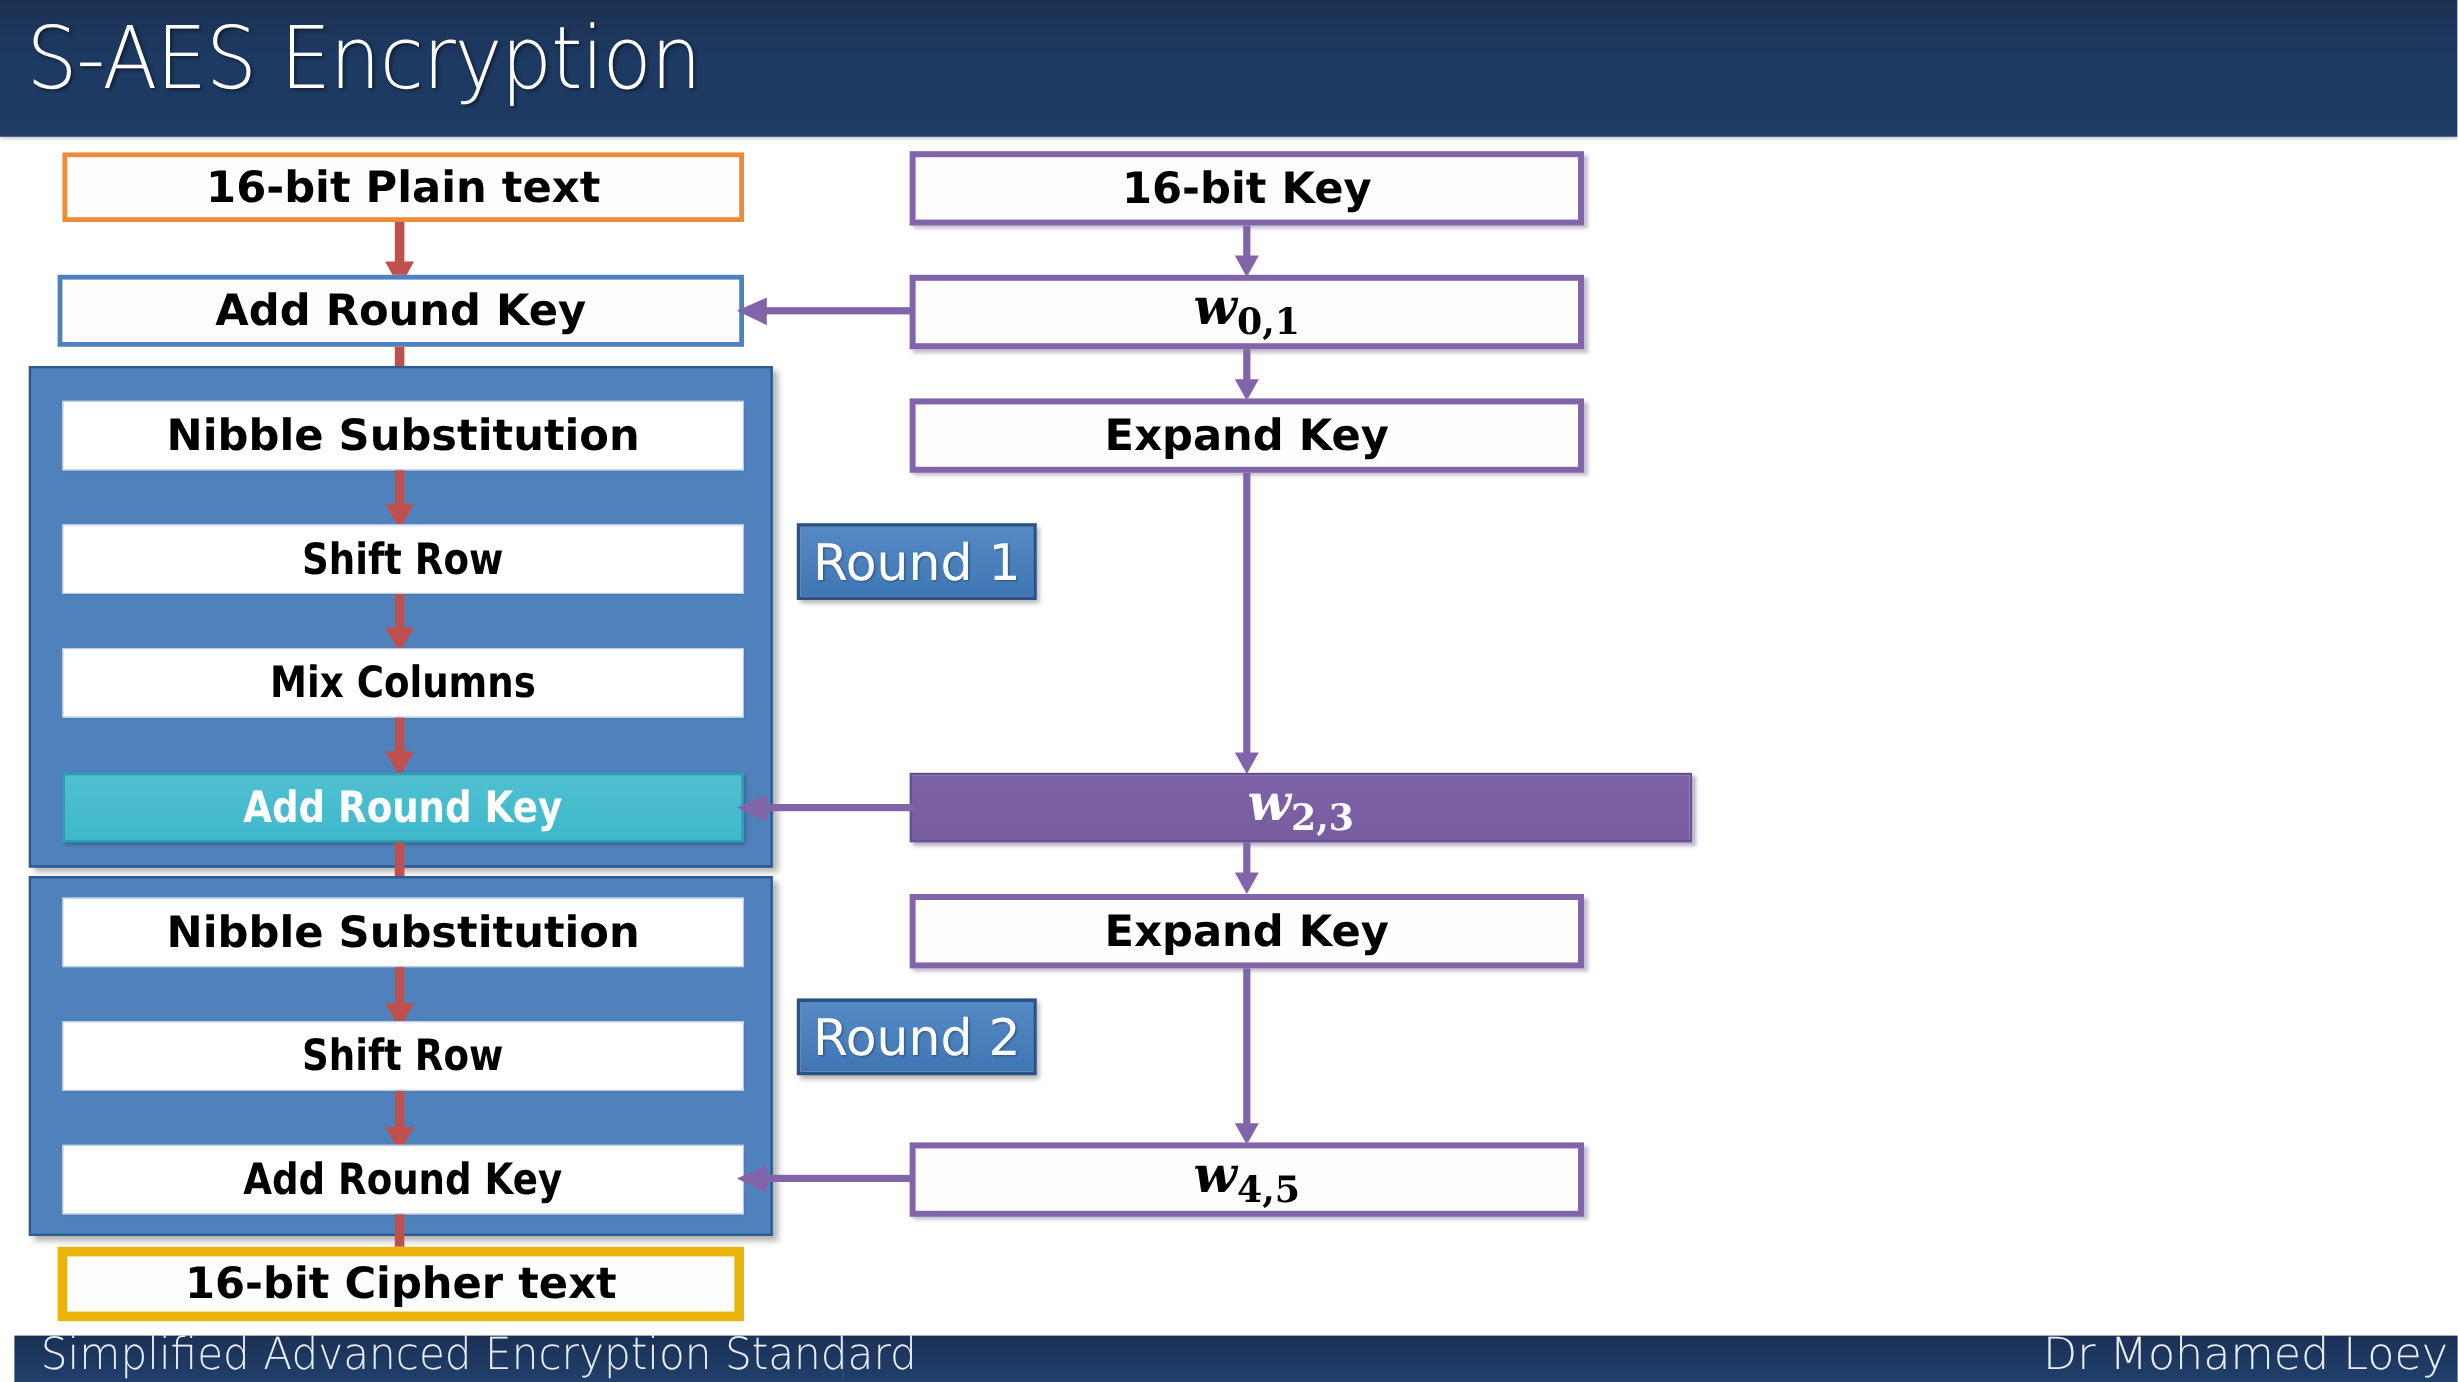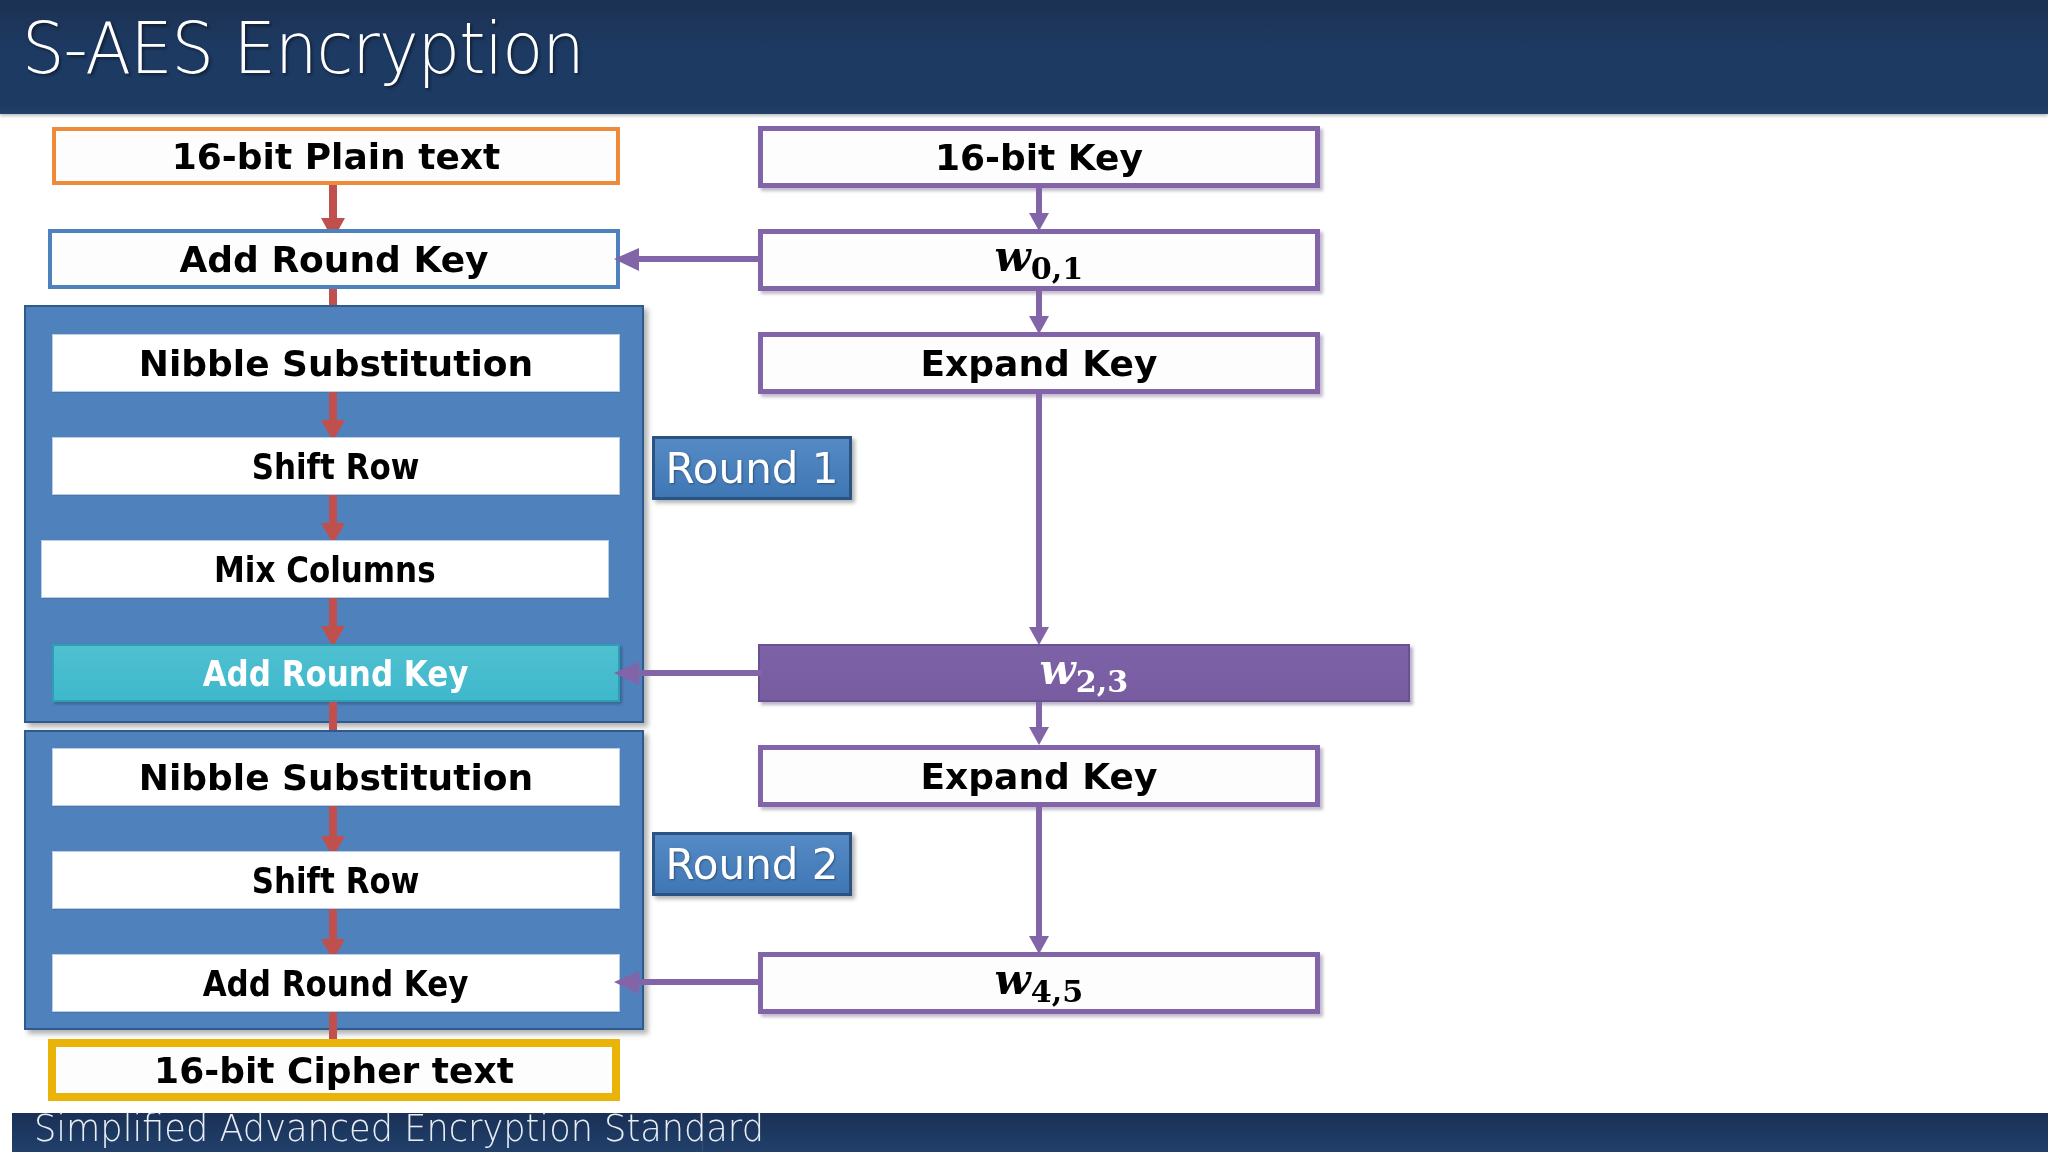--- a/index.html
+++ b/index.html
@@ -139,20 +139,21 @@
     justify-content: center;
     background: linear-gradient(to bottom, #558AC4 0%, #3F77B5 100%);
     border: 3px solid #2A5283;
     color: #ffffff;
     font-family: "DejaVu Sans", sans-serif;
     font-size: 42px;
     font-weight: 400;
     box-shadow: 3px 3px 4px rgba(0,0,0,0.30);
     text-shadow: 1px 1px 2px rgba(0,0,0,0.35);
     white-space: nowrap;
+    margin-left: 12px;
   }
 
   
   .wlbl {
     font-family: "DejaVu Serif", serif;
     font-style: italic;
     font-weight: bold;
     font-size: 42px;
     line-height: 1;
   }
@@ -212,21 +213,21 @@
 <div class="node plain-in-round narrow" style="left:52px; top:437px; width:568px; height:58px;">
   <span class="lbl">Shift Row</span>
 </div>
 <div class="arrow" style="left:318px; top:495px; width:30px; height:50px;">
   <svg width="30" height="50" viewBox="0 0 30 50">
     <rect x="11" y="0" width="8" height="32" fill="#C0504D"></rect>
     <polygon points="3,28 27,28 15,49" fill="#C0504D"></polygon>
   </svg>
 </div>
 
-<div class="node plain-in-round narrow" style="left:41px; top:540px; width:568px; height:58px;">
+<div class="node plain-in-round narrow" style="left:52px; top:540px; width:568px; height:58px;">
   <span class="lbl">Mix Columns</span>
 </div>
 <div class="arrow" style="left:318px; top:598px; width:30px; height:50px;">
   <svg width="30" height="50" viewBox="0 0 30 50">
     <rect x="11" y="0" width="8" height="32" fill="#C0504D"></rect>
     <polygon points="3,28 27,28 15,49" fill="#C0504D"></polygon>
   </svg>
 </div>
 
 <div class="node teal narrow" style="left:52px; top:644px; width:568px; height:58px;">
@@ -361,13 +362,14 @@
 <div class="arrow" style="left:612px; top:969px; width:150px; height:28px;">
   <svg width="150" height="28" viewBox="0 0 150 28">
     <rect x="24" y="10" width="126" height="6" fill="#8265A8"></rect>
     <polygon points="27,2 27,25 2,13" fill="#8265A8"></polygon>
   </svg>
 </div>
 
 <div id="footer-bar">
   <div id="footer-div"></div>
   <div id="footer-left">Simplified Advanced Encryption Standard</div>
+  <div id="footer-right">Dr Mohamed Loey</div>
 </div>
 
 </body></html>

